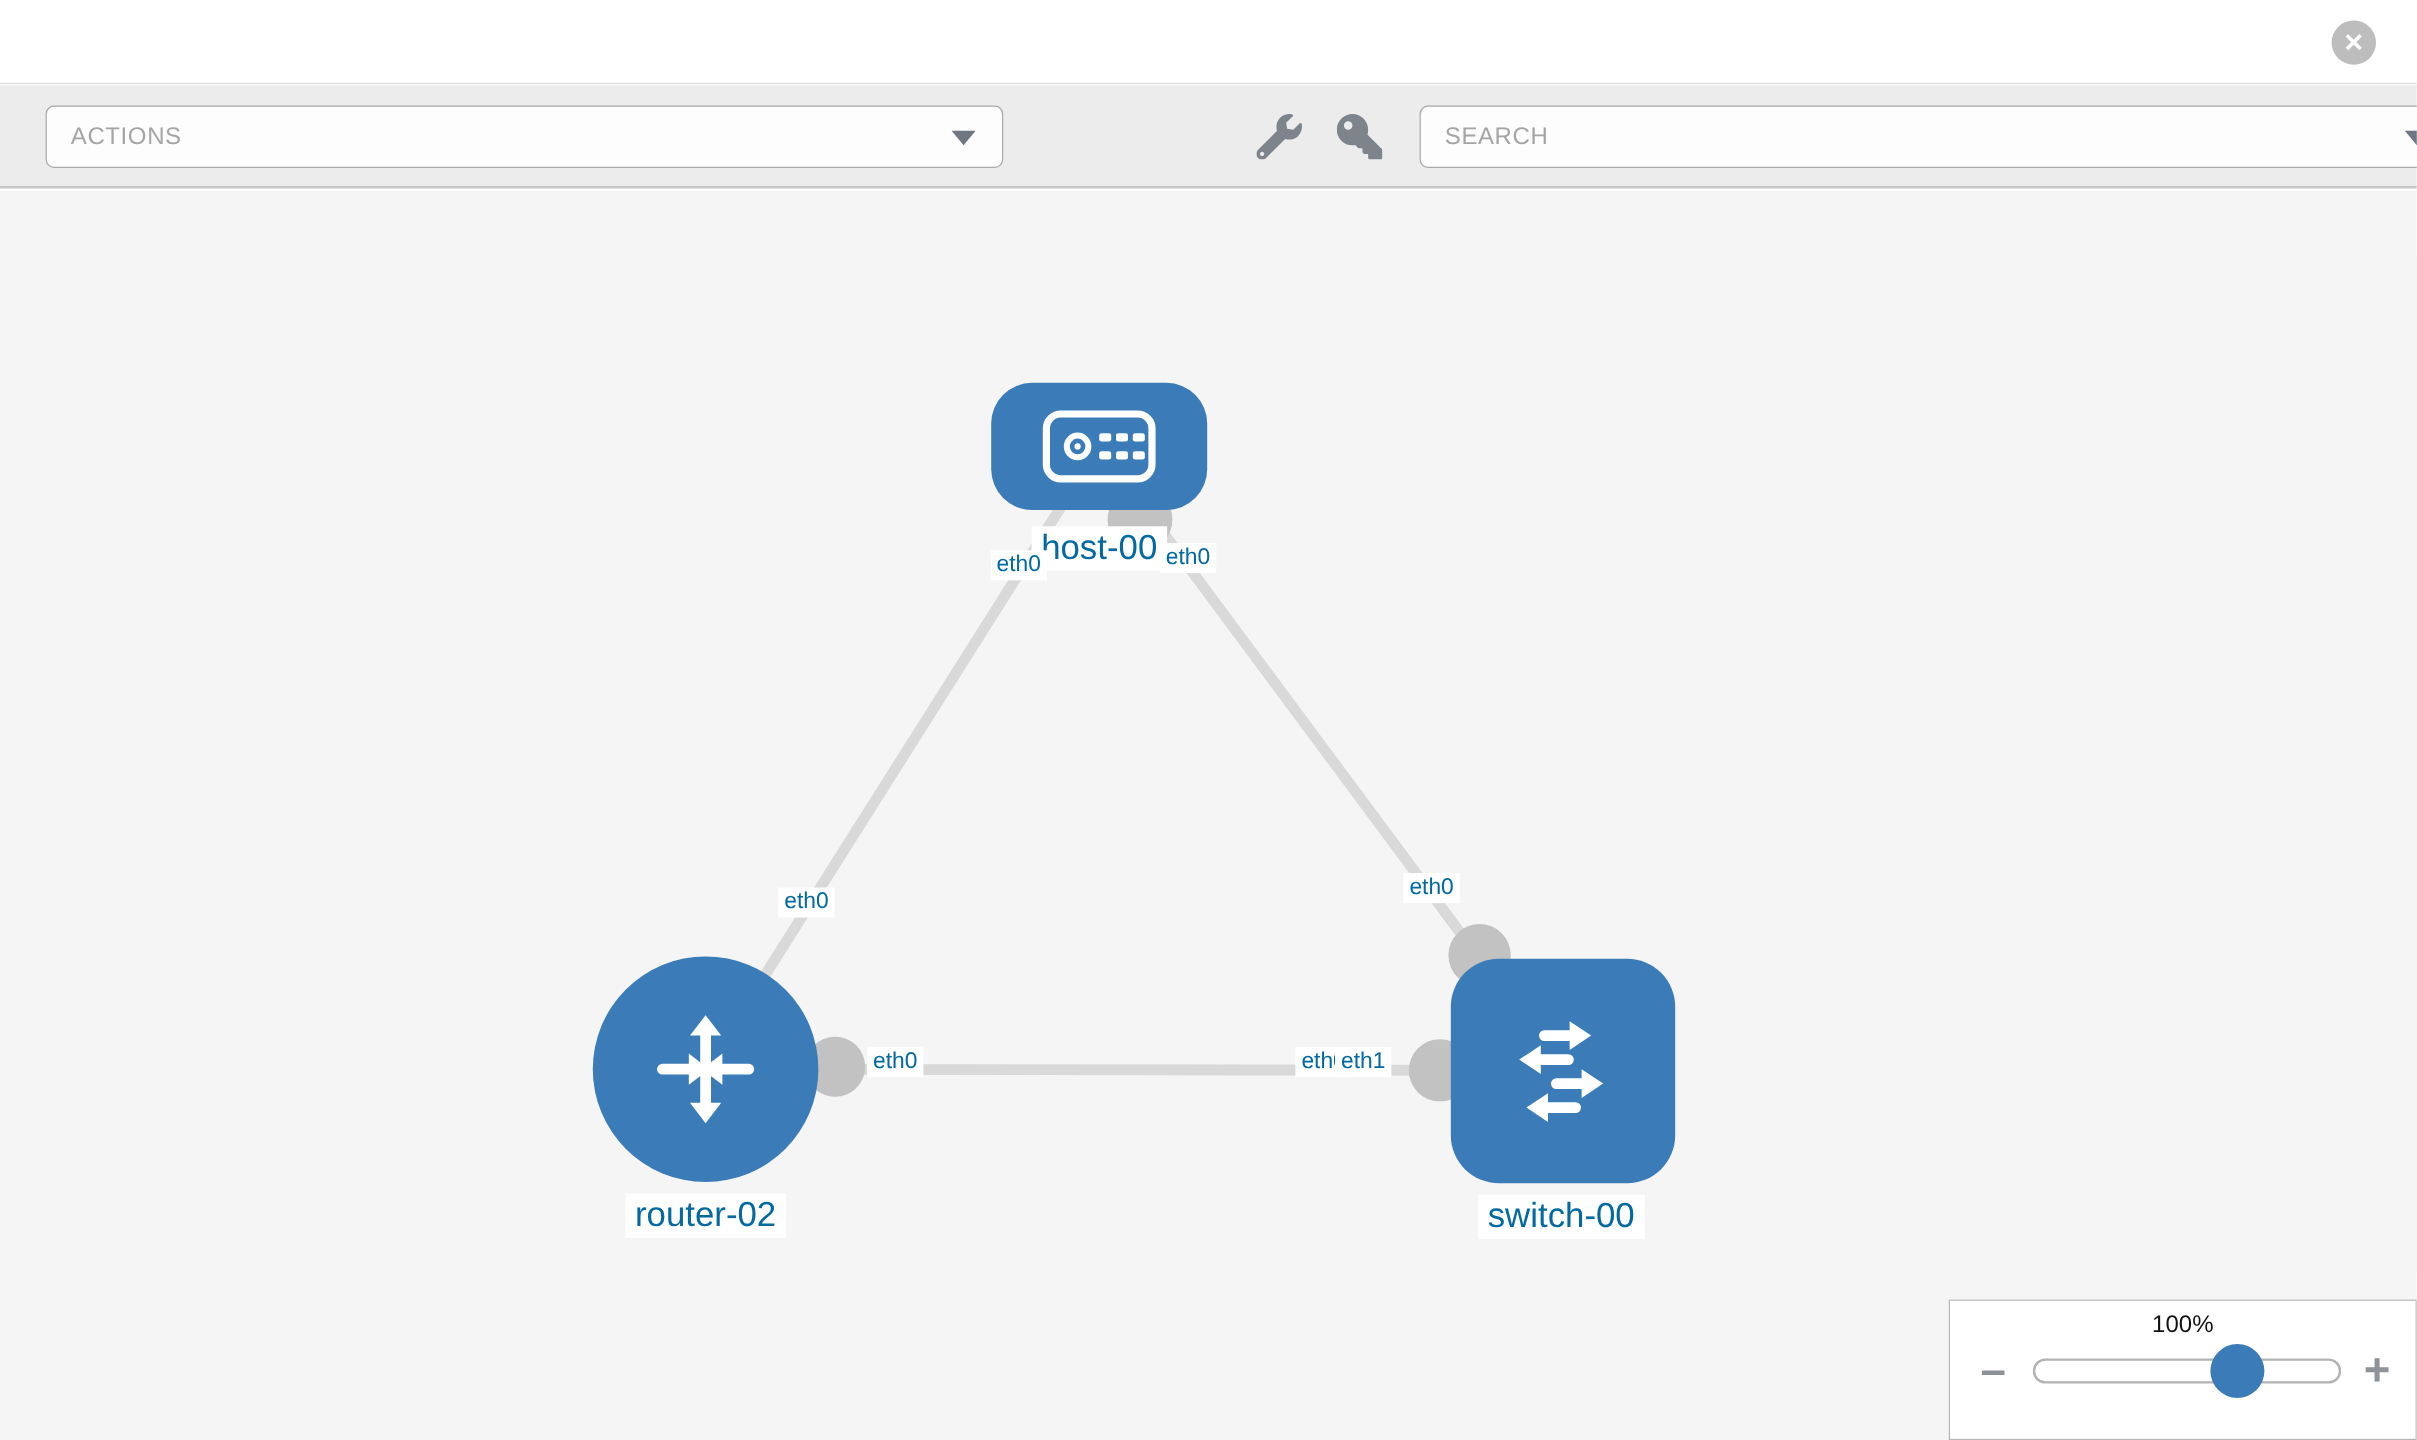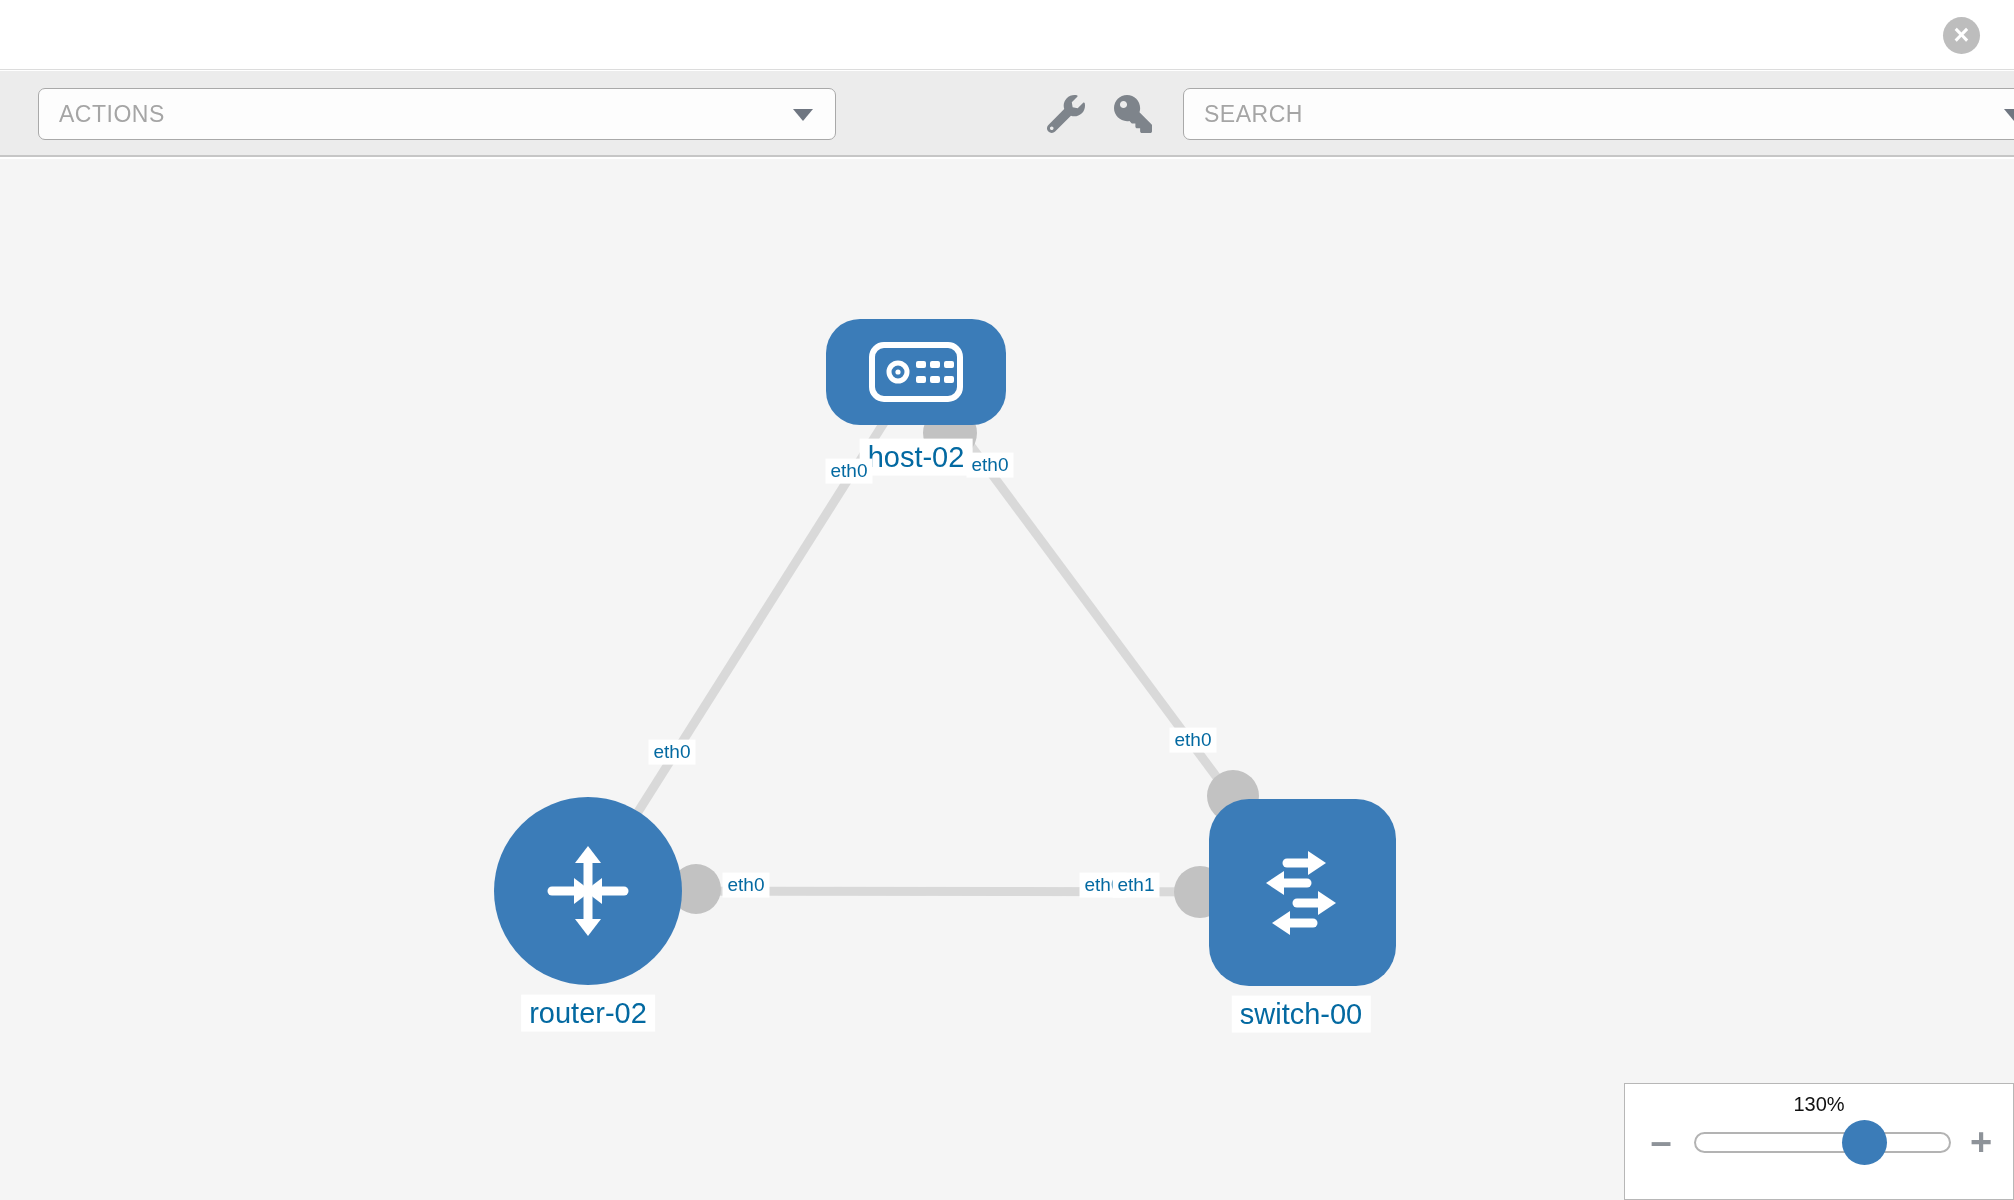--- a/index.html
+++ b/index.html
@@ -31,21 +31,21 @@
   .toolbar {
     position: absolute; top: 71px; left: 0; width: 2014px; height: 86px;
     background: #ececec; border-bottom: 2px solid #c6c6c6;
   }
   .select-box {
     position: absolute; top: 17px; height: 52px;
     background: #fdfdfd; border: 1px solid #a9a9a9; border-radius: 7px;
     display: flex; align-items: center; cursor: pointer;
   }
   .select-box .ph {
-    padding-left: 20px; font-size: 23px; color: #a5a5a5; letter-spacing: 0.5px;
+    padding-left: 20px; font-size: 20px; color: #a5a5a5; letter-spacing: 0.5px;
   }
   .caret {
     position: absolute; right: 22px; top: 50%; margin-top: -5px;
     width: 0; height: 0;
     border-left: 10px solid transparent; border-right: 10px solid transparent;
     border-top: 12px solid #6f7681;
   }
   .actions-select { left: 38px; width: 798px; }
   .search-select  { left: 1183px; width: 864px; }
   .tool-icon { position: absolute; top: 24px; width: 38px; height: 38px; cursor: pointer; }
@@ -189,35 +189,35 @@
         <g fill="#ffffff">
           <path d="M73 20 L55 8  V32 Z"></path>
           <path d="M13 40 L31 28 V52 Z"></path>
           <path d="M83 60 L65 48 V72 Z"></path>
           <path d="M19 80 L37 68 V92 Z"></path>
         </g>
       </g>
     </g>
   </svg>
 
-  <div class="lbl node-lbl" style="left:916px;  top:298px;">host-02</div>
+  <div class="lbl node-lbl" style="left:916px;  top:298px;">host-00</div>
   <div class="lbl node-lbl" style="left:588px;  top:854px;">router-02</div>
   <div class="lbl node-lbl" style="left:1301px; top:855px;">switch-00</div>
 
   <div class="lbl eth-lbl" style="left:849px;  top:312px;">eth0</div>
   <div class="lbl eth-lbl" style="left:990px;  top:306px;">eth0</div>
   <div class="lbl eth-lbl" style="left:672px;  top:593px;">eth0</div>
   <div class="lbl eth-lbl" style="left:1193px; top:581px;">eth0</div>
   <div class="lbl eth-lbl" style="left:746px;  top:726px;">eth0</div>
   <div class="lbl eth-lbl" style="left:1103px; top:726px;">eth0</div>
   <div class="lbl eth-lbl eth-over" style="left:1136px; top:726px;">eth1</div>
 </div>
 
 <div class="zoom-panel">
-  <div class="zoom-value">130%</div>
+  <div class="zoom-value">100%</div>
   <div class="zoom-btn zoom-out-button">
     <span>–</span>
   </div>
   <div class="zoom-slider-track"></div>
   <div class="zoom-slider-thumb"></div>
   <div class="zoom-btn zoom-in-button">
     <span>+</span>
   </div>
 </div>
 

